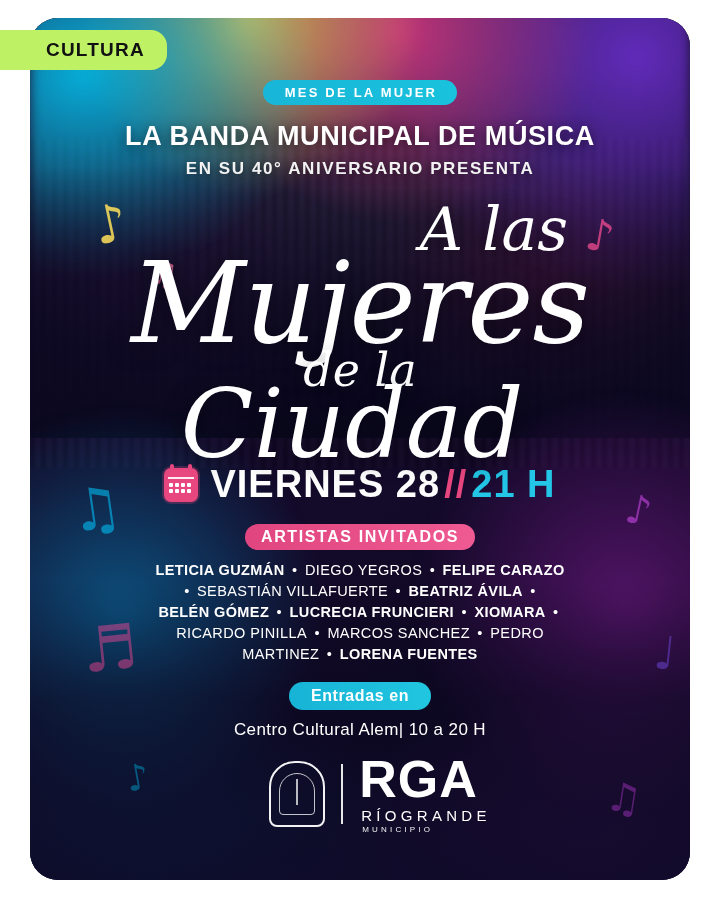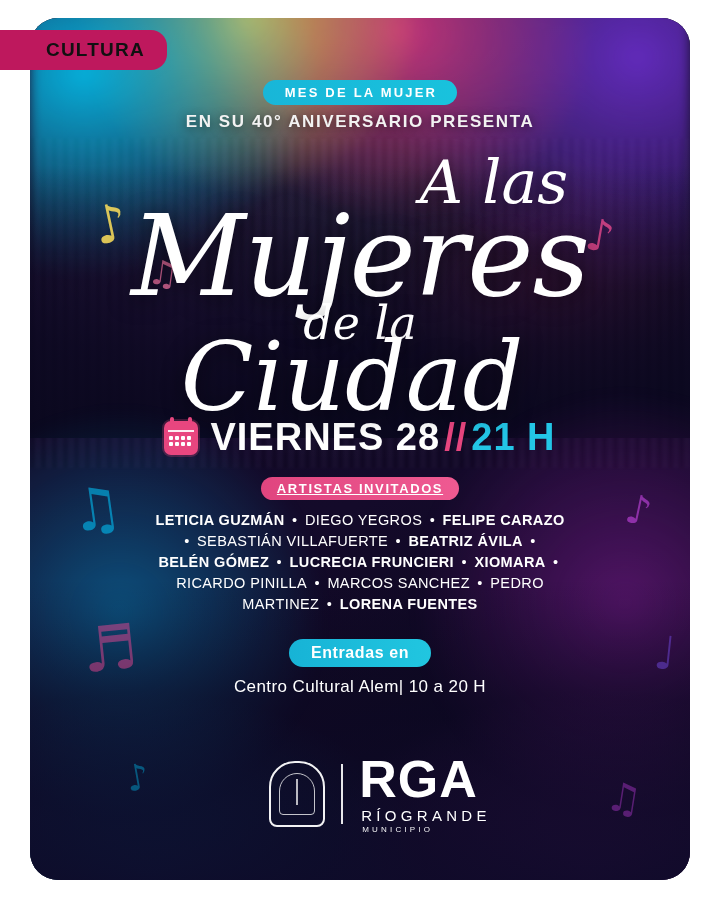--- a/index.html
+++ b/index.html
@@ -108,21 +108,21 @@
     line-height: 1;
     user-select: none;
     pointer-events: none;
   }
 
   
   .cultura-tab {
     position: absolute;
     left: 0;
     top: 30px;
-    background: #be185d;
+    background: #bef264;
     color: #111111;
     font-weight: bold;
     font-size: 19px;
     letter-spacing: 1.2px;
     padding: 9px 22px 9px 46px;
     border-top-right-radius: 16px;
     border-bottom-right-radius: 16px;
     z-index: 20;
   }
 
@@ -141,23 +141,22 @@
     color: #ffffff;
     font-size: 13px;
     font-weight: bold;
     letter-spacing: 2.2px;
     padding: 5px 20px 5px 22px;
     border-radius: 14px;
   }
   .pill.pink {
     background: linear-gradient(90deg, #e0457f 0%, #ef5a92 100%);
     letter-spacing: 1.6px;
-    font-size: 13px;
+    font-size: 16px;
     padding: 4px 16px;
-    text-decoration: underline;
   }
   .pill.cyanwide {
     background: linear-gradient(90deg, #17b3d6 0%, #21c6e0 100%);
     font-size: 16px;
     letter-spacing: 0.6px;
     padding: 5px 22px;
     font-weight: bold;
   }
 
   .row-pill { margin-top: 62px; }
@@ -291,21 +290,21 @@
     width: 410px;
     font-size: 14.5px;
     line-height: 1.45;
     letter-spacing: 0.4px;
     color: #ffffff;
     text-align: center;
   }
   .artists b { font-weight: bold; }
   .artists .sep { color: #ffffff; margin: 0 3px; }
 
-  .tickets-wrap { margin-top: 24px; }
+  .tickets-wrap { margin-top: 17px; }
   .tickets-info {
     margin-top: 10px;
     font-size: 17px;
     letter-spacing: 0.4px;
   }
 
   
   .logos {
     position: absolute;
     left: 0; right: 0;
@@ -386,20 +385,21 @@
         <span class="note" style="left: 96px; top: 742px; font-size: 36px; color: rgba(0, 190, 240, 0.4); transform: rotate(-10deg);">♪</span>
         <span class="note" style="left: 576px; top: 760px; font-size: 40px; color: rgba(190, 60, 220, 0.4); transform: rotate(9deg);">♫</span>
       </div>
 
     <div class="content">
 
       <div class="row-pill">
         <span class="pill">MES DE LA MUJER</span>
       </div>
 
+      <div class="band-title">LA BANDA MUNICIPAL DE MÚSICA</div>
       <div class="band-sub">EN SU 40° ANIVERSARIO PRESENTA</div>
 
       <div class="headline">
         <div class="script h-alas">A las</div>
         <div class="script h-mujeres">Mujeres</div>
         <div class="script h-dela">de la</div>
         <div class="script h-ciudad">Ciudad</div>
       </div>
 
       <div class="date-row">

